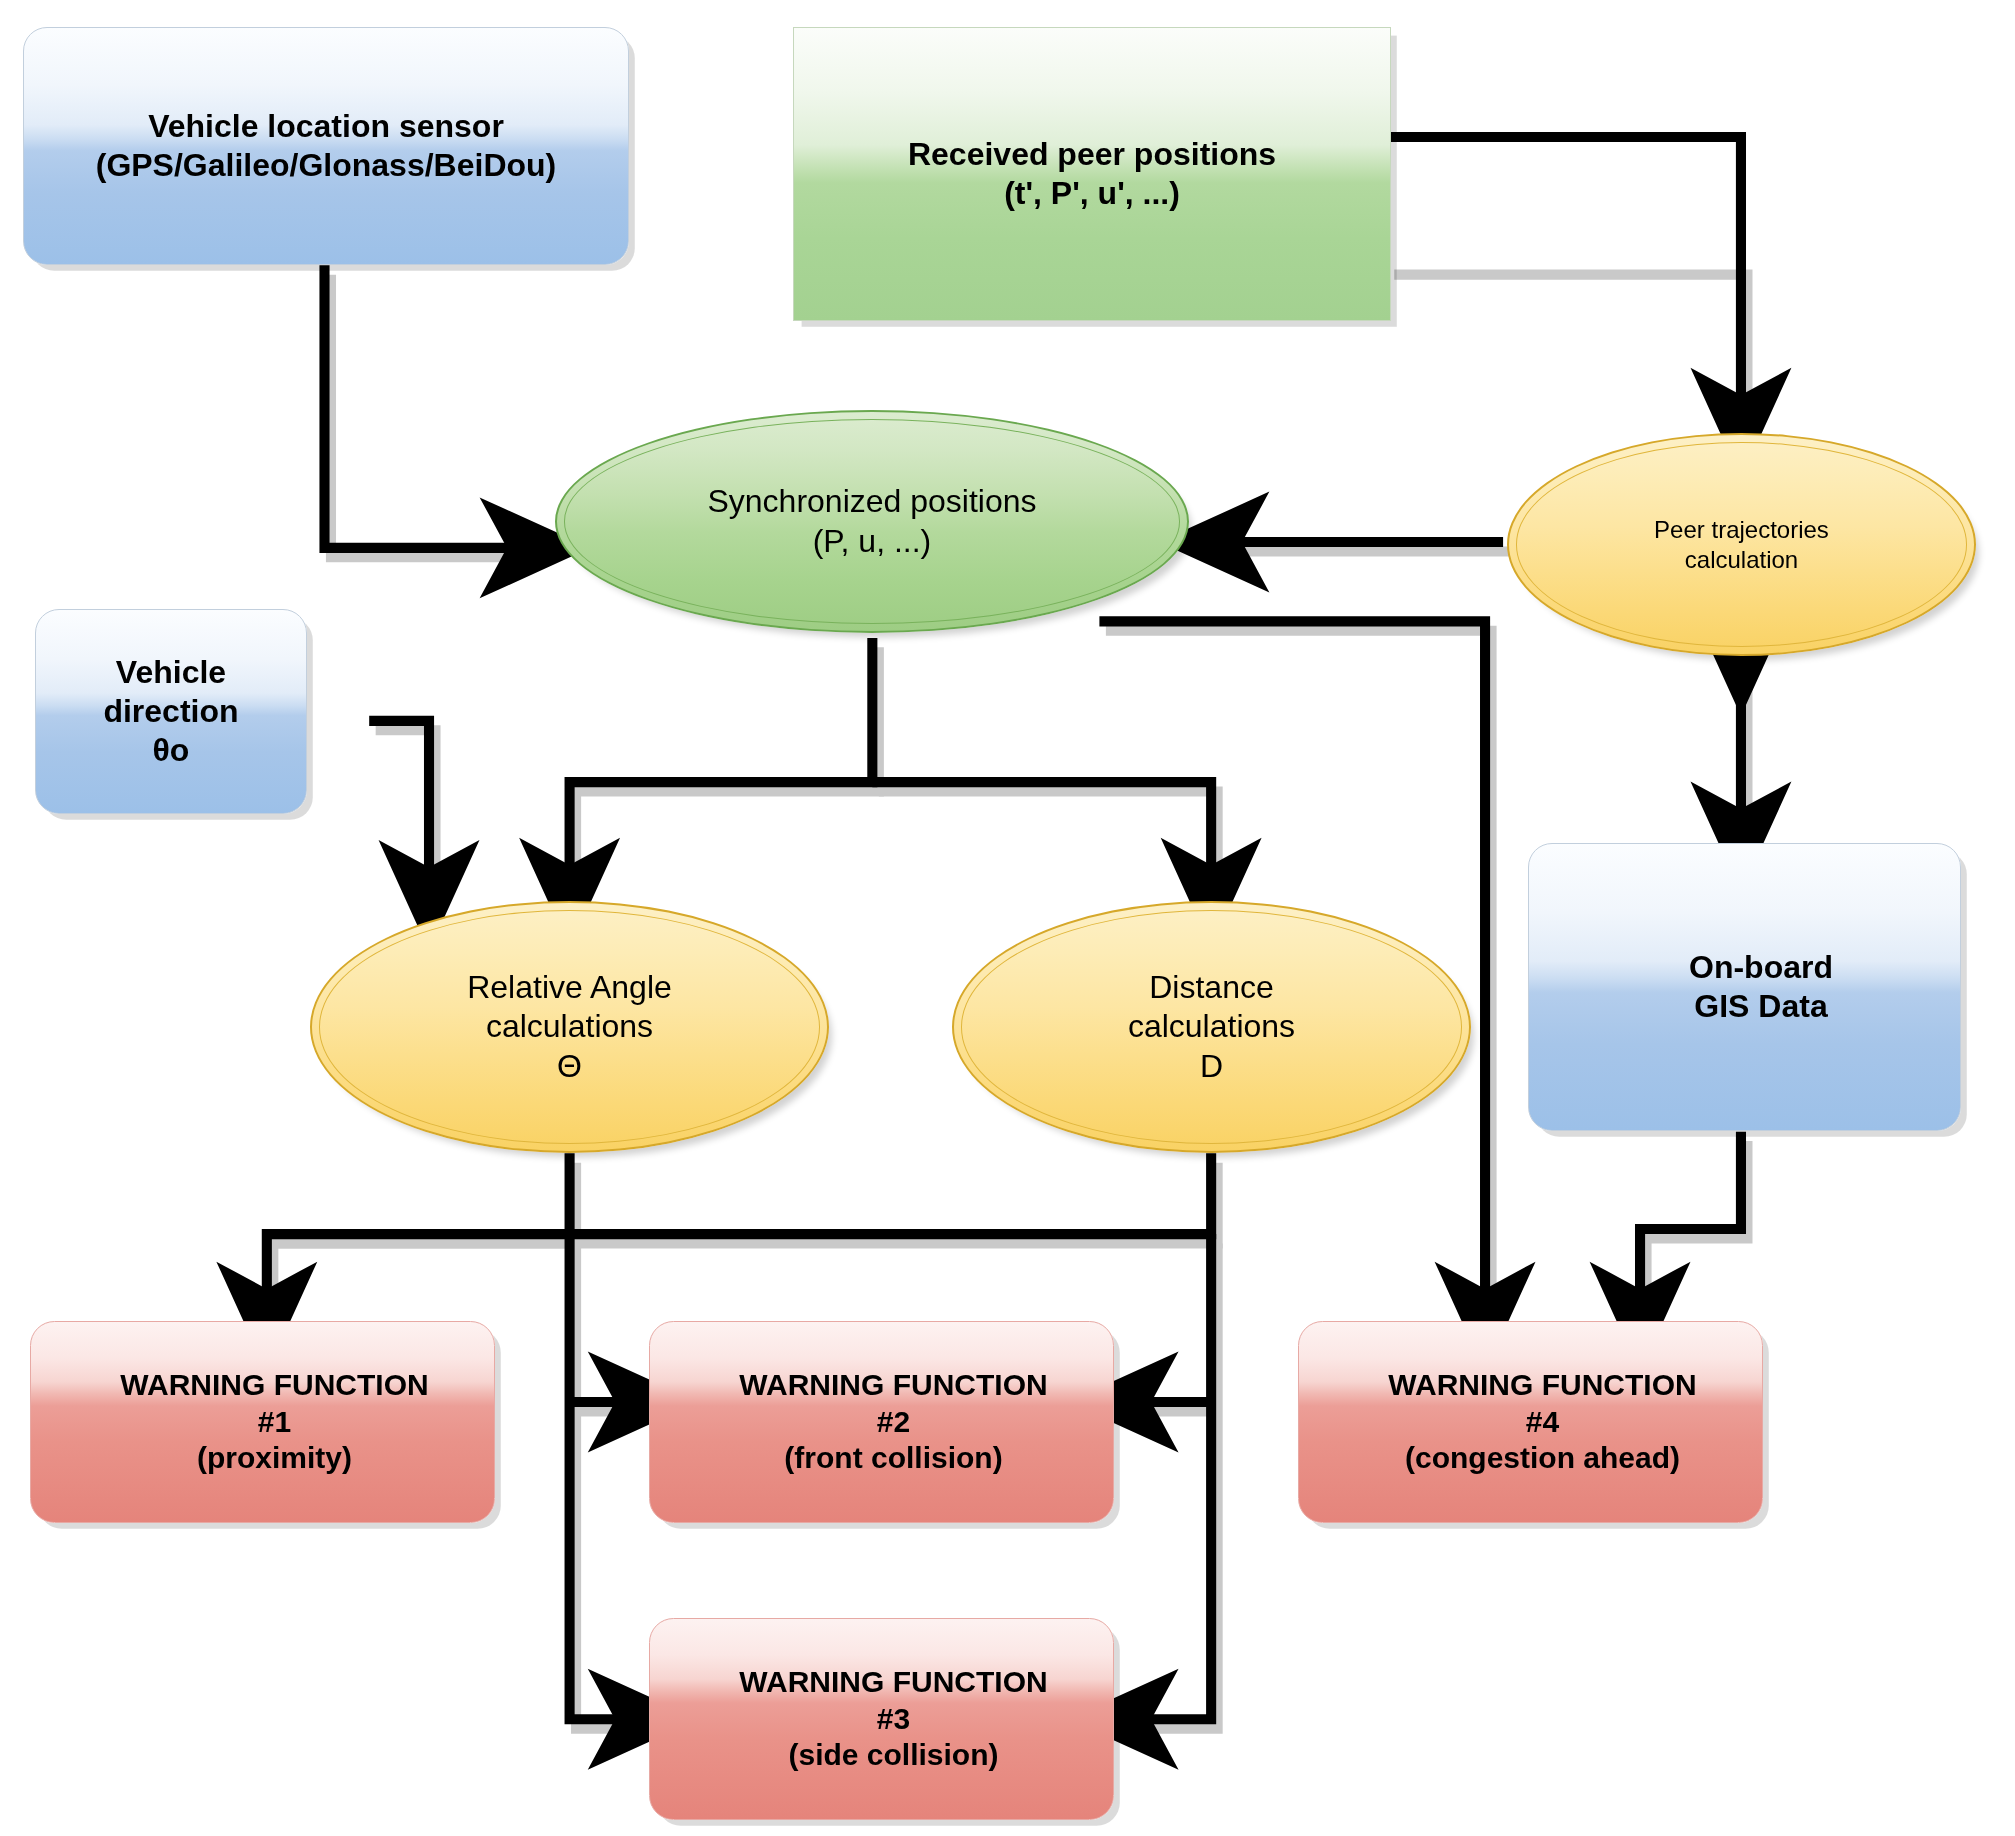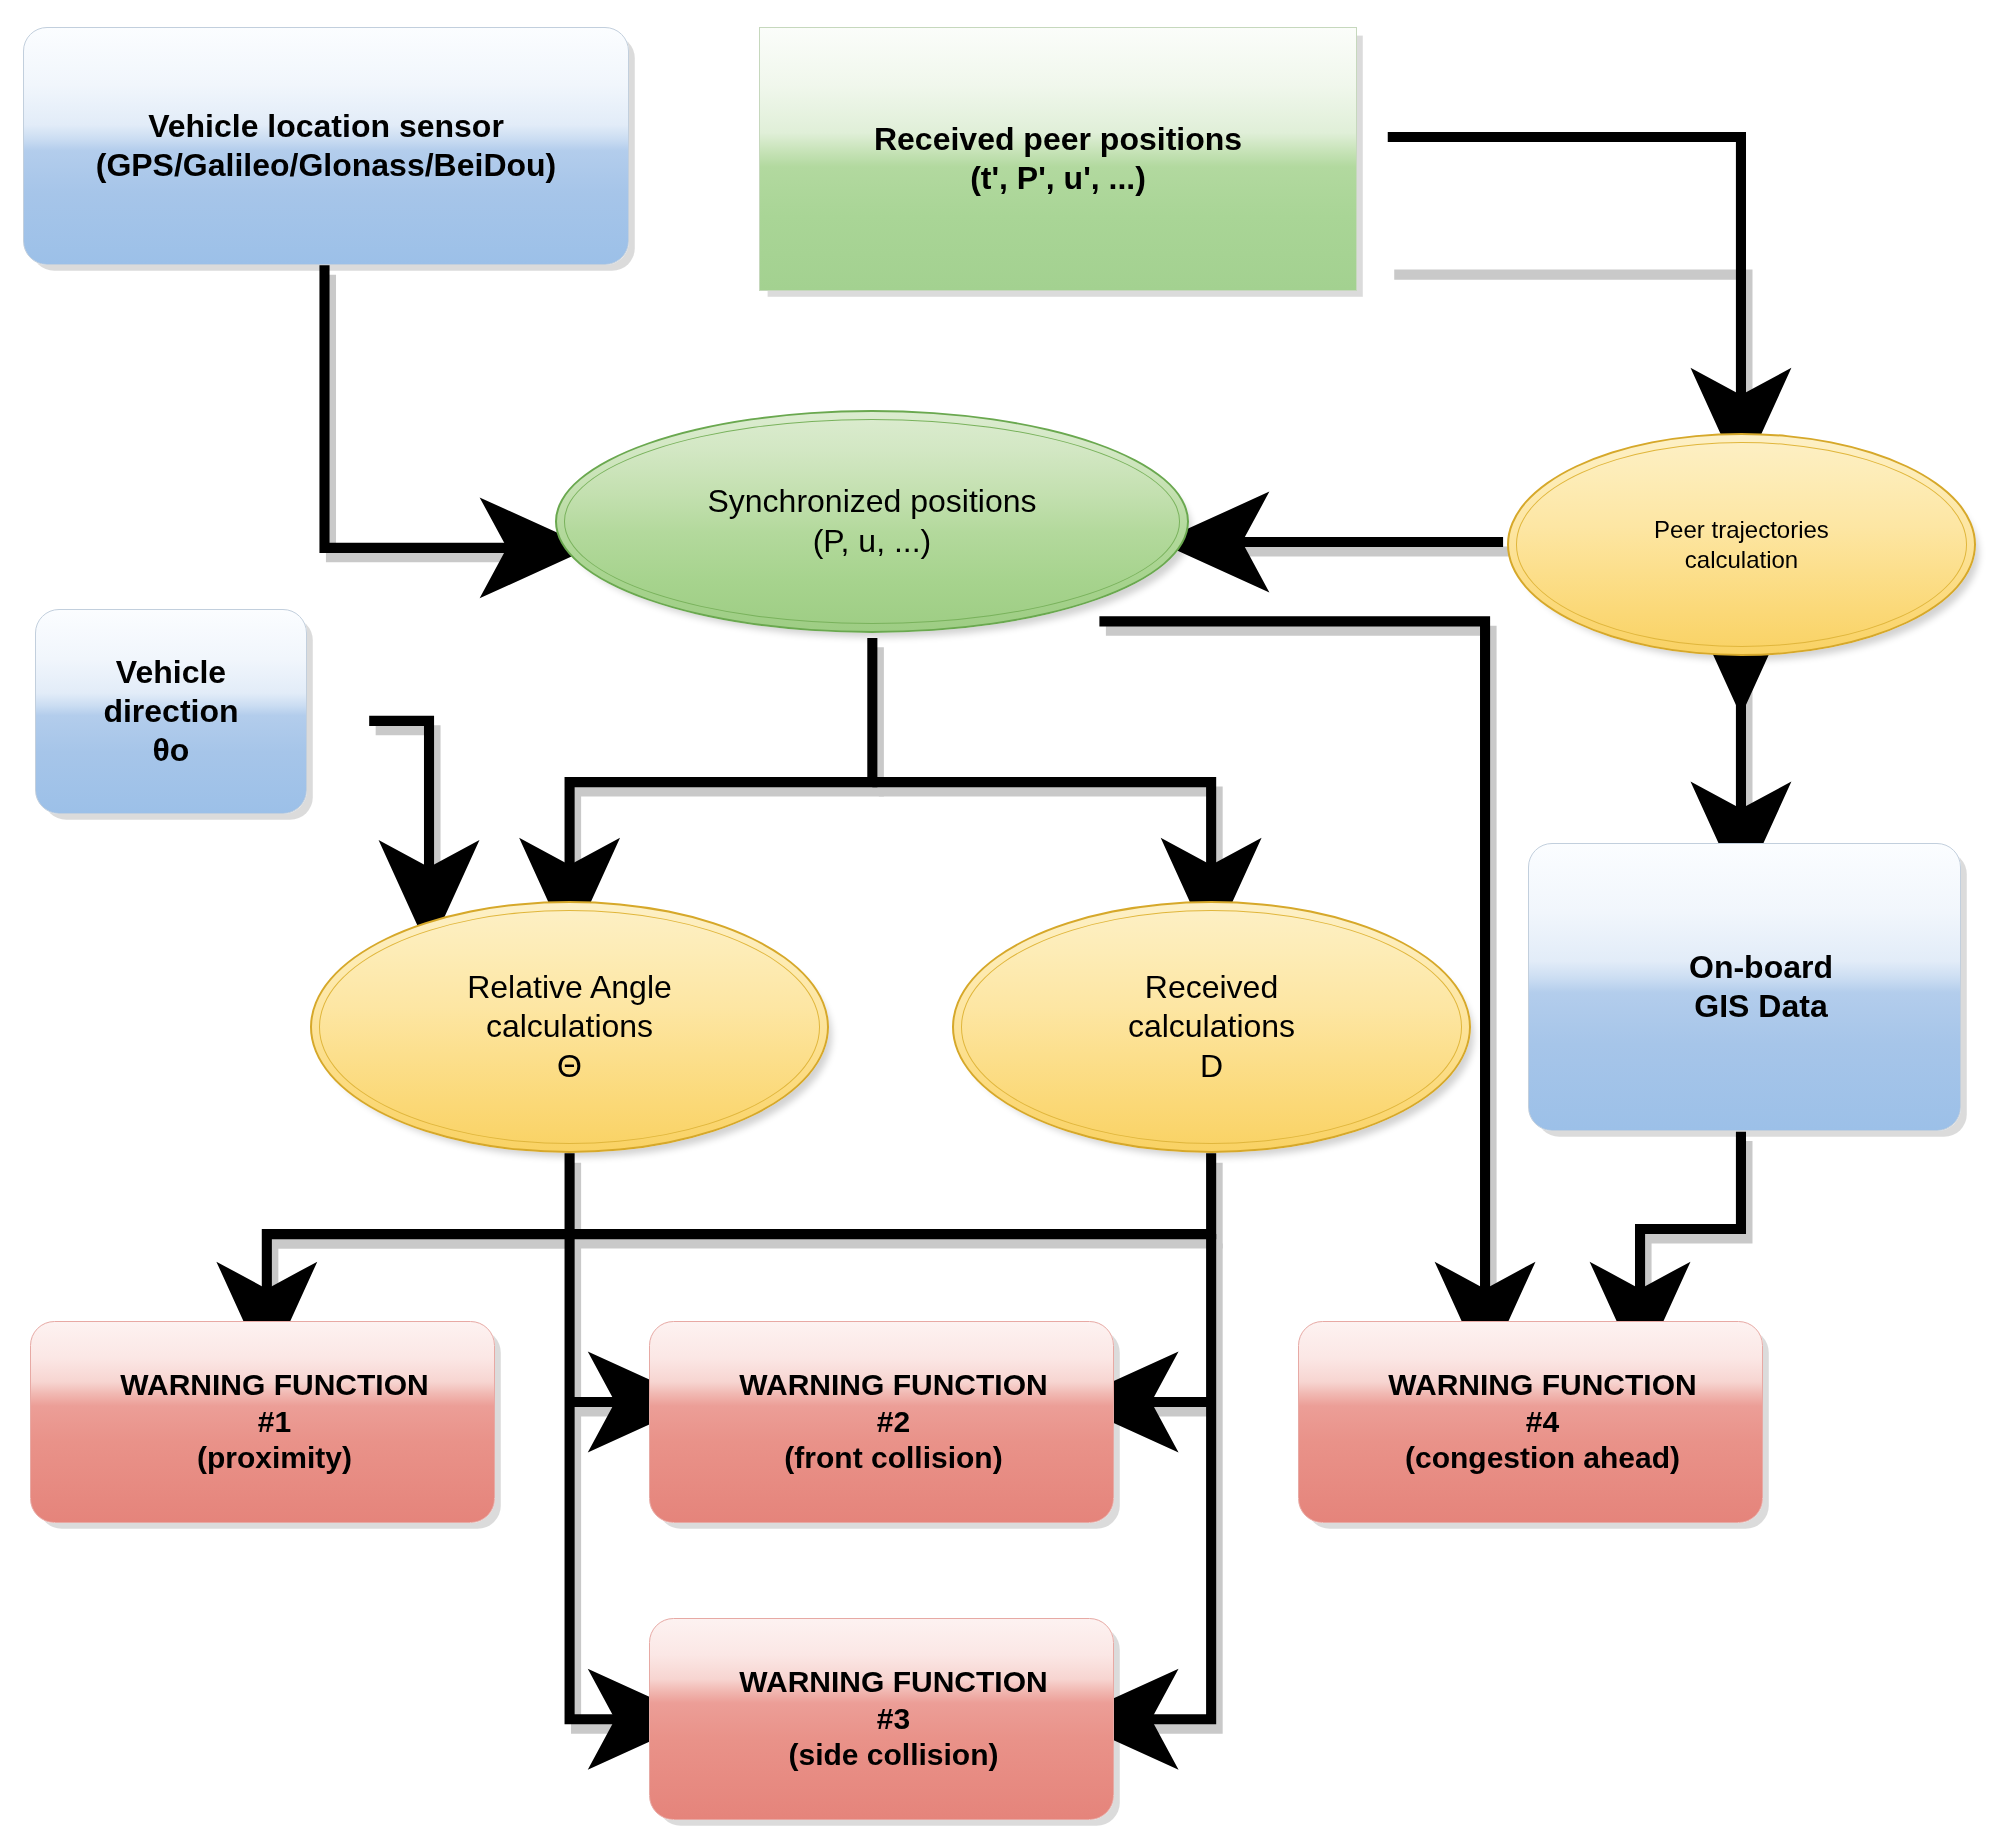--- a/index.html
+++ b/index.html
@@ -202,21 +202,21 @@
 
       <polyline points="1680,1945 1562,1945" marker-end="url(#ah)"></polyline>
     </g>
   </svg>
 
   <div class="node rect blue" style="left:23px; top:27px; width:606px; height:238px; font-size:32px; font-weight:700;">
     <span class="label">Vehicle location sensor
 (GPS/Galileo/Glonass/BeiDou)</span>
   </div>
 
-  <div class="node rect green" style="left:759px; top:27px; width:598px; height:264px; font-size:32px; font-weight:700;">
+  <div class="node rect green" style="left:793px; top:27px; width:598px; height:294px; font-size:32px; font-weight:700;">
     <span class="label">Received peer positions
 (t', P', u', ...)</span>
   </div>
 
   <div class="ellipse green" style="left:555px; top:410px; width:634px; height:223px; font-size:32px; font-weight:400;">
     <span class="inner-ring"></span>
     <span class="label">Synchronized positions
 (P, u, ...)</span>
   </div>
 
@@ -234,21 +234,21 @@
 
   <div class="ellipse yellow" style="left:310px; top:901px; width:519px; height:252px; font-size:32px; font-weight:400;">
     <span class="inner-ring"></span>
     <span class="label">Relative Angle
 calculations
 Θ</span>
   </div>
 
   <div class="ellipse yellow" style="left:952px; top:901px; width:519px; height:252px; font-size:32px; font-weight:400;">
     <span class="inner-ring"></span>
-    <span class="label">Received
+    <span class="label">Distance
 calculations
 D</span>
   </div>
 
   <div class="node rect blue" style="left:1528px; top:843px; width:433px; height:288px; font-size:32px; font-weight:700;padding-left:33px;">
     <span class="label">On-board
 GIS Data</span>
   </div>
 
   <div class="node warn" style="left:30px; top:1321px; width:465px; height:202px; font-size:30px;">

